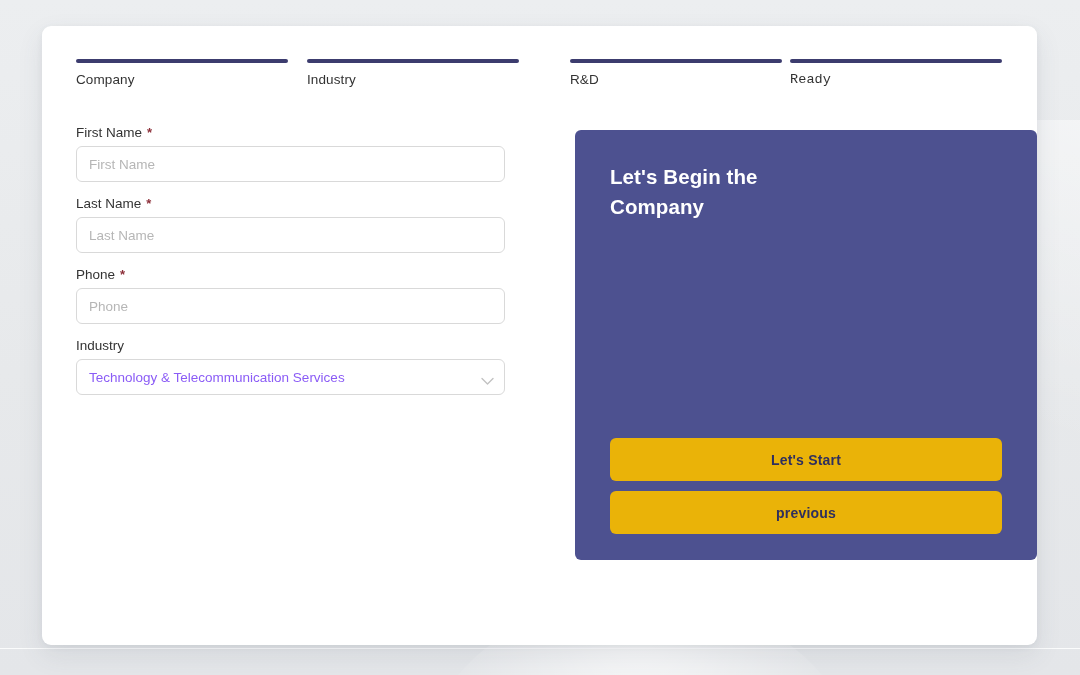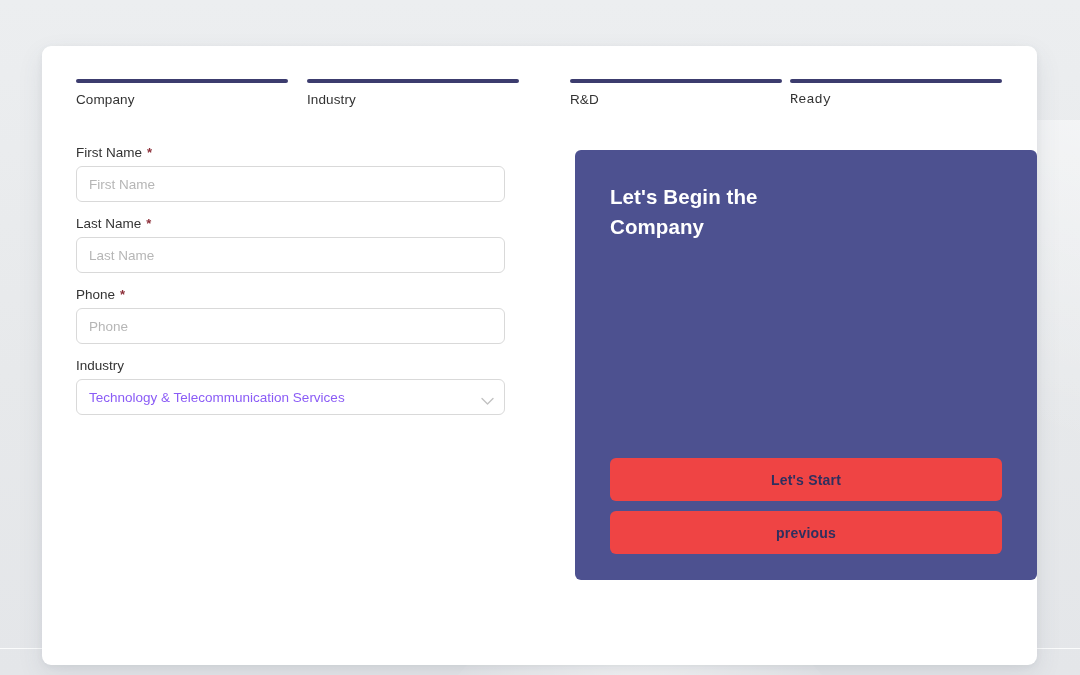--- a/index.html
+++ b/index.html
@@ -51,21 +51,20 @@
   #card {
     position: absolute;
     left: 42px;
     top: 26px;
     width: 995px;
     height: 619px;
     background: #ffffff;
     border-radius: 9px;
     box-shadow: 0 10px 26px rgba(70,80,100,.10), 0 2px 6px rgba(70,80,100,.07);
     overflow: hidden;
-    margin-top: 20px;
   }
 
   
   #stepper {
     position: absolute;
     left: 0; top: 0;
     width: 100%;
     height: 100px;
   }
   .step {
@@ -169,21 +168,21 @@
     letter-spacing: .1px;
   }
   #promo-actions {
     margin-top: auto;
     padding-bottom: 4px;
   }
   .promo-btn {
     display: block;
     width: 392px;
     height: 43px;
-    background: #ef4444;
+    background: #eab308;
     border: none;
     border-radius: 6px;
     font-family: "Liberation Sans", sans-serif;
     font-size: 14px;
     font-weight: bold;
     color: #2f2f5e;
     cursor: pointer;
     letter-spacing: .2px;
   }
   #start-button { margin-bottom: 10px; }

